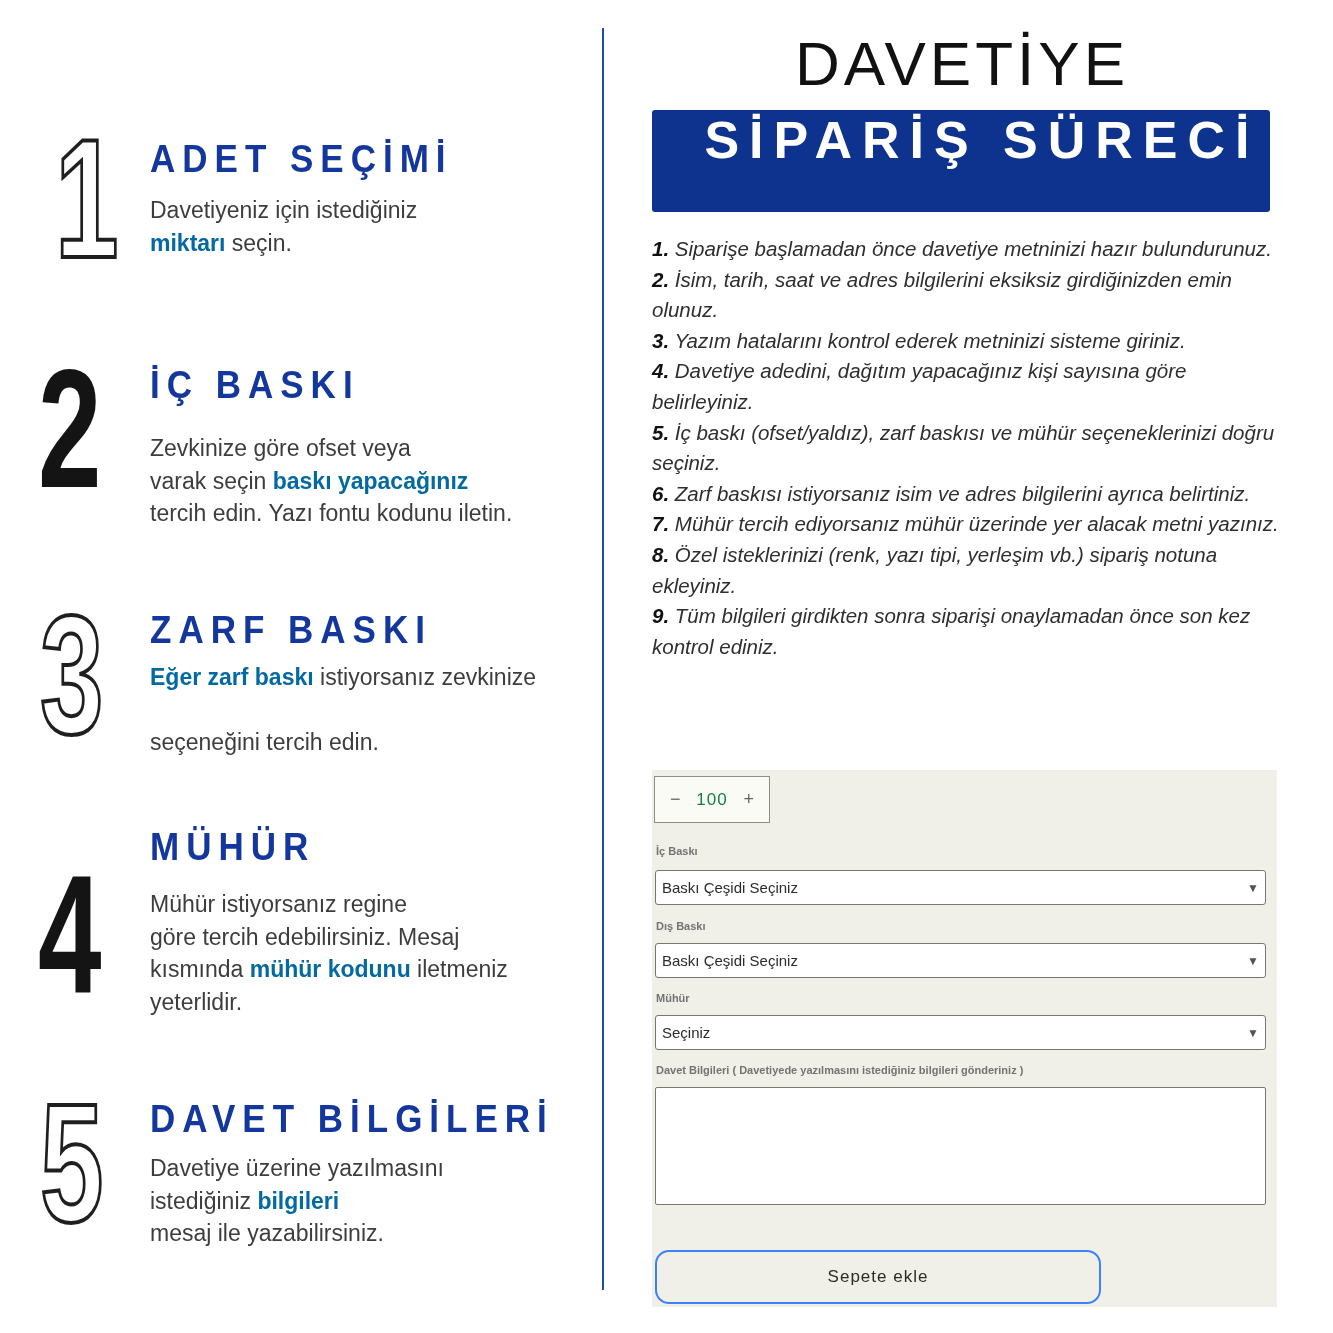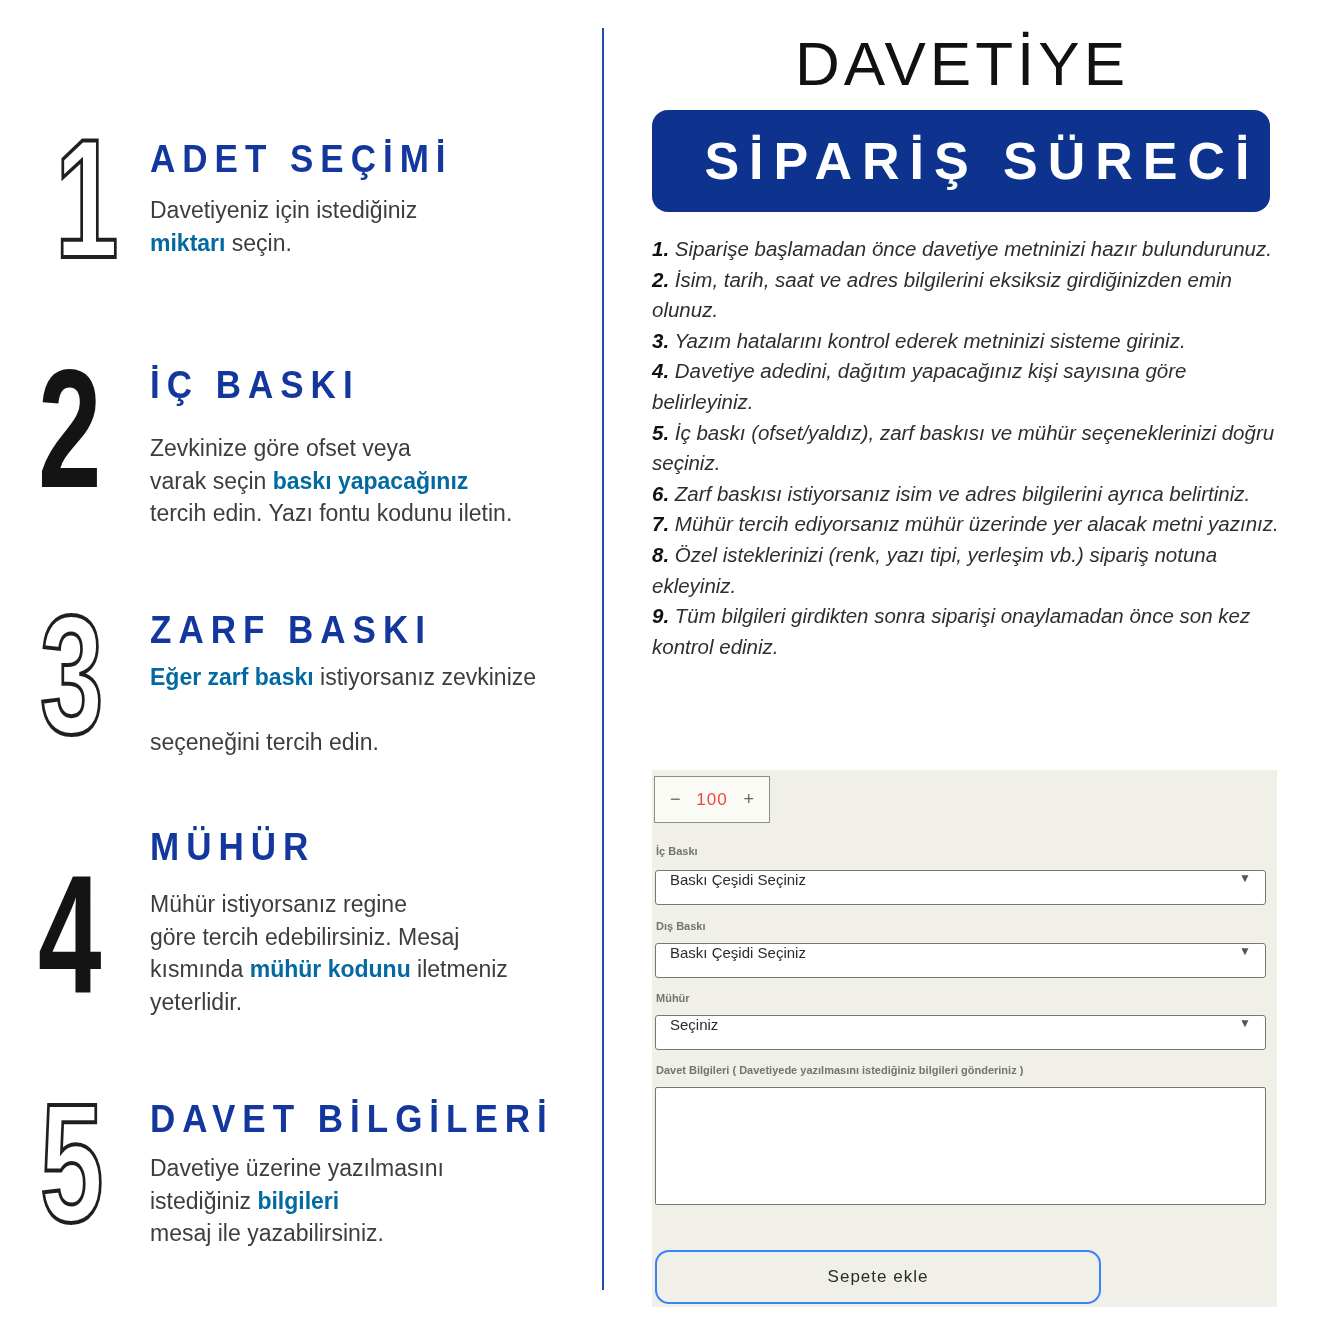--- a/index.html
+++ b/index.html
@@ -24,47 +24,47 @@
   .step-desc { margin-top:18px; font-size:23px; line-height:1.42; color:#3D3D3D; }
   .step-desc .b { font-weight:700; color:#0369a1; }
 
   
   .page-title {
     position:absolute; left:652px; top:28px; width:620px; text-align:center;
     font-size:62px; font-weight:300; letter-spacing:4px; color:#111;
   }
   .banner {
     position:absolute; left:652px; top:110px; width:618px; height:102px;
-    background:#0E338F; border-radius:16px; display:flex; align-items:center; justify-content:center;padding-left:42px;
+    background:#0E338F; border-radius:3px; display:flex; justify-content:center;padding-left:42px;
   }
   .banner-text {
     color:#ffffff; font-weight:800; font-size:52px; letter-spacing:10px; white-space:nowrap;
   }
   .order-list { position:absolute; left:652px; top:234px; width:632px; }
   .order-list p { font-size:20.5px; line-height:30.6px; color:#2E2E2E;font-style:italic; }
   .order-list .num { font-weight:800; color:#111; }
 
   
   .panel {
     position:absolute; left:652px; top:770px; width:625px; height:537px;
     background:#F0F0E9;
   }
   .stepper {
     position:absolute; left:2px; top:6px; width:116px; height:47px;
     background:#FBFBF6; border:1px solid #8F8F86;
     display:flex; align-items:center; justify-content:space-between; padding:0 15px;
     font-size:17px; color:#4a4a44;
   }
-  .stepper .val { color:#ef4444; letter-spacing:1px; }
+  .stepper .val { color:#15803d; letter-spacing:1px; }
   .stepper .btn { cursor:pointer; font-size:18px; color:#66665e; }
   .fld-label { position:absolute; left:4px; font-size:11px; font-weight:700; color:#737373; }
   .select {
     position:absolute; left:3px; width:611px; height:35px;
     background:#ffffff; border:1px solid #767672; border-radius:3px;
-    display:flex; align-items:flex-start; padding:0 14px; font-size:15px; color:#2b2b2b;
+    display:flex; align-items:center; padding:0 6px; font-size:15px; color:#2b2b2b;
   }
   .select .chev { margin-left:auto; font-size:12px; color:#555550; }
   .textarea {
     position:absolute; left:3px; top:317px; width:611px; height:118px;
     background:#ffffff; border:1px solid #767672; border-radius:2px;
     resize:none; font-family:"Liberation Sans", sans-serif; font-size:15px; padding:8px 12px; color:#2b2b2b;
   }
   .submit-btn {
     position:absolute; left:3px; top:480px; width:446px; height:54px;
     background:transparent; border:2px solid #3b82f6; border-radius:14px;

